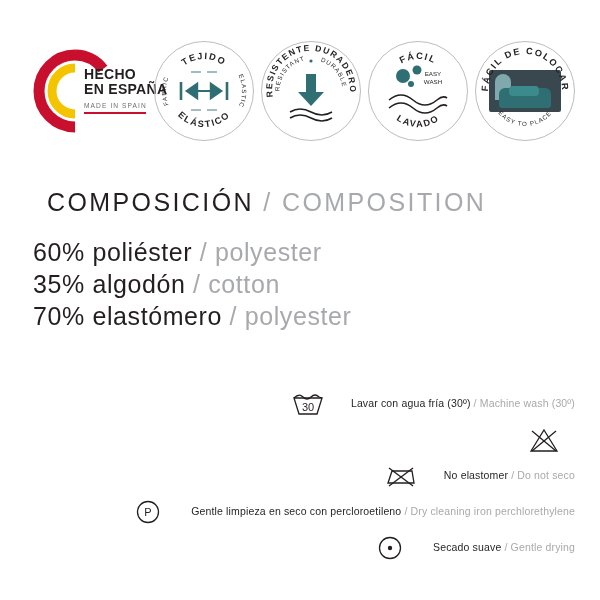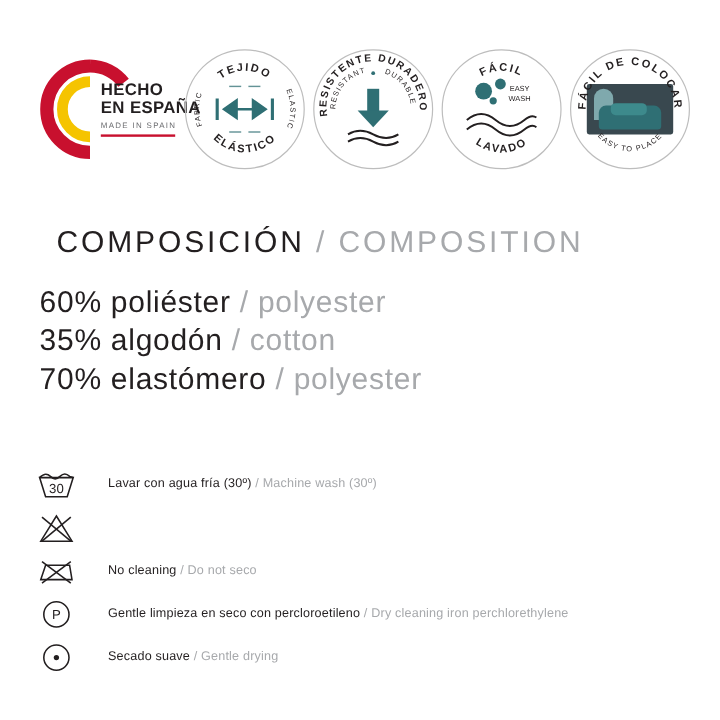--- a/index.html
+++ b/index.html
@@ -180,20 +180,21 @@
   .care-list {
     position: absolute;
     left: 30px;
     top: 385px;
     width: 545px;
   }
   .care-row {
     display: flex;
     align-items: center;
     height: 36px;
+    justify-content: flex-end;
   }
   .care-icon {
     width: 34px;
     height: 30px;
     flex: 0 0 auto;
     margin-right: 14px;
     position: relative;
   }
   .care-text {
     font-size: 10.5px;
@@ -366,21 +367,21 @@
 
     <div class="care-row">
       <div class="care-icon">
         <svg viewBox="0 0 34 30" width="34" height="30">
           <path d="M4 23 L8 11 L28 11 L30 23 Z" fill="none" stroke="#231f20" stroke-width="1.3"></path>
           <line x1="5" y1="8" x2="29" y2="26" stroke="#231f20" stroke-width="1.3"></line>
           <line x1="29" y1="8" x2="5" y2="26" stroke="#231f20" stroke-width="1.3"></line>
         </svg>
       </div>
       <div class="care-text">
-        <span>No cleaning</span><span class="light"> / </span><span class="light">Do not seco</span>
+        <span>No elastomer</span><span class="light"> / </span><span class="light">Do not seco</span>
       </div>
     </div>
 
     <div class="care-row">
       <div class="care-icon">
         <svg viewBox="0 0 34 30" width="34" height="30">
           <circle cx="17" cy="16" r="10.5" fill="none" stroke="#231f20" stroke-width="1.3"></circle>
           <text x="17" y="20" font-size="11" text-anchor="middle" fill="#231f20" font-family="Liberation Sans, sans-serif">P</text>
         </svg>
       </div>

